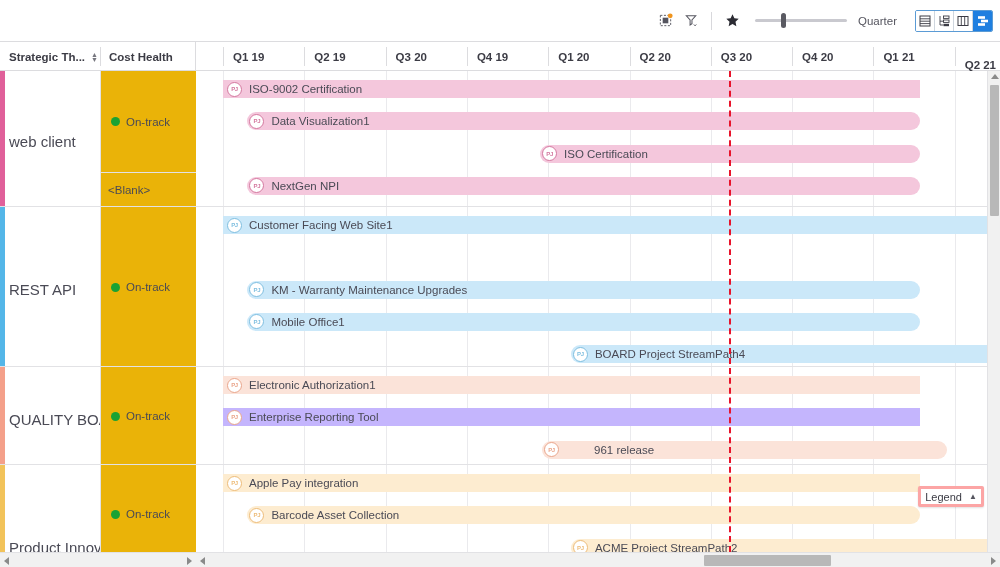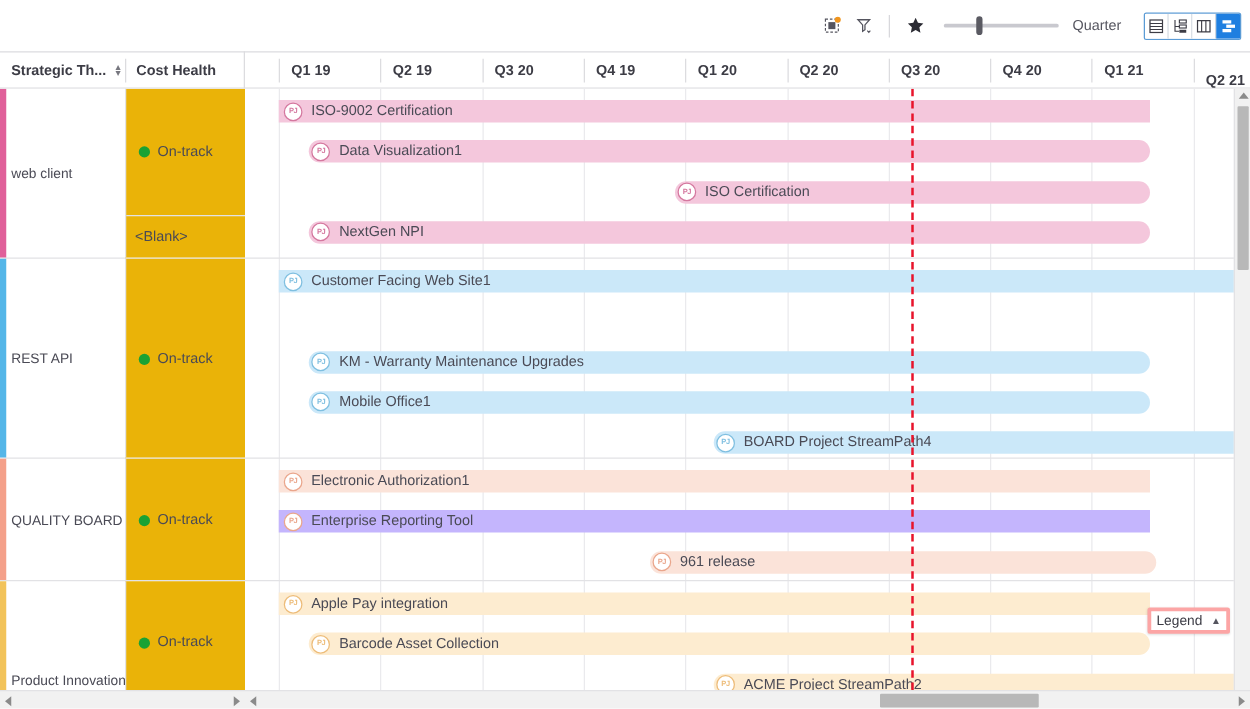--- a/index.html
+++ b/index.html
@@ -74,21 +74,21 @@
   .right-pane {
     position: absolute; left: 196px; top: 71px; width: 804px; height: 481px;
     background: #fff; overflow: hidden;
   }
   .vsplit { position: absolute; left: 195px; top: 41px; width: 1px; height: 511px; background: #dcdcdf; }
 
   
   .grp { position: absolute; left: 0; width: 196px; border-bottom: 1px solid #e2e2e5; }
   .grp-strip { position: absolute; left: 0; top: 0; width: 5px; height: 100%; }
   .grp-name {
-    position: absolute; left: 9px; font-size: 11px; color: #4a4a55;
+    position: absolute; left: 9px; font-size: 15px; color: #4a4a55;
     white-space: nowrap;
   }
   .cost-col {
     position: absolute; left: 100px; top: 0; width: 96px; height: 100%;
     background: #eab308; border-left: 1px solid #e2e2e5;
   }
   .cost-cell {
     position: absolute; left: 0; width: 96px;
     display: flex; align-items: center; font-size: 11.5px; color: #4a4a55;
   }
@@ -378,21 +378,21 @@
       </div>
       <div class="rowline" style="top: 295px;"></div>
       <div class="bar flat" style="left: 27px; width: 696.741px; top: 305px; background: rgb(251, 227, 217); color: rgb(234, 166, 140);">
         <span class="badge">PJ</span>
         <span class="bar-lbl">Electronic Authorization1</span>
       </div>
       <div class="bar flat" style="left: 27px; width: 696.741px; top: 337.3px; background: #c4b5fd; color: rgb(234, 166, 140);">
         <span class="badge">PJ</span>
         <span class="bar-lbl">Enterprise Reporting Tool</span>
       </div>
-      <div class="bar" style="left: 324px; width: 404.874px; top: 369.6px; background: rgb(251, 227, 217); color: rgb(234, 166, 140);">
+      <div class="bar" style="left: 346px; width: 404.874px; top: 369.6px; background: rgb(251, 227, 217); color: rgb(234, 166, 140); gap: 28px;">
         <span class="badge">PJ</span>
         <span class="bar-lbl">961 release</span>
       </div>
       <div class="rowline" style="top: 393px;"></div>
       <div class="bar flat" style="left: 27px; width: 696.741px; top: 403px; background: rgb(253, 236, 208); color: rgb(237, 188, 121);">
         <span class="badge">PJ</span>
         <span class="bar-lbl">Apple Pay integration</span>
       </div>
       <div class="bar" style="left: 51.39px; width: 672.351px; top: 435.3px; background: rgb(253, 236, 208); color: rgb(237, 188, 121);">
         <span class="badge">PJ</span>

